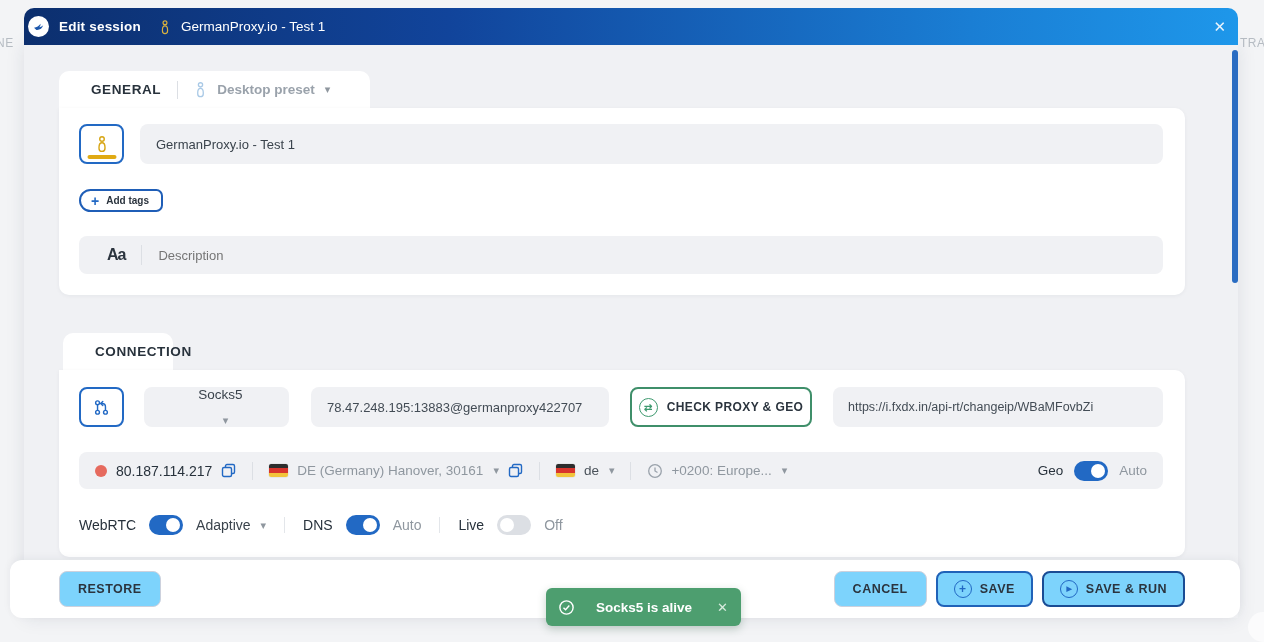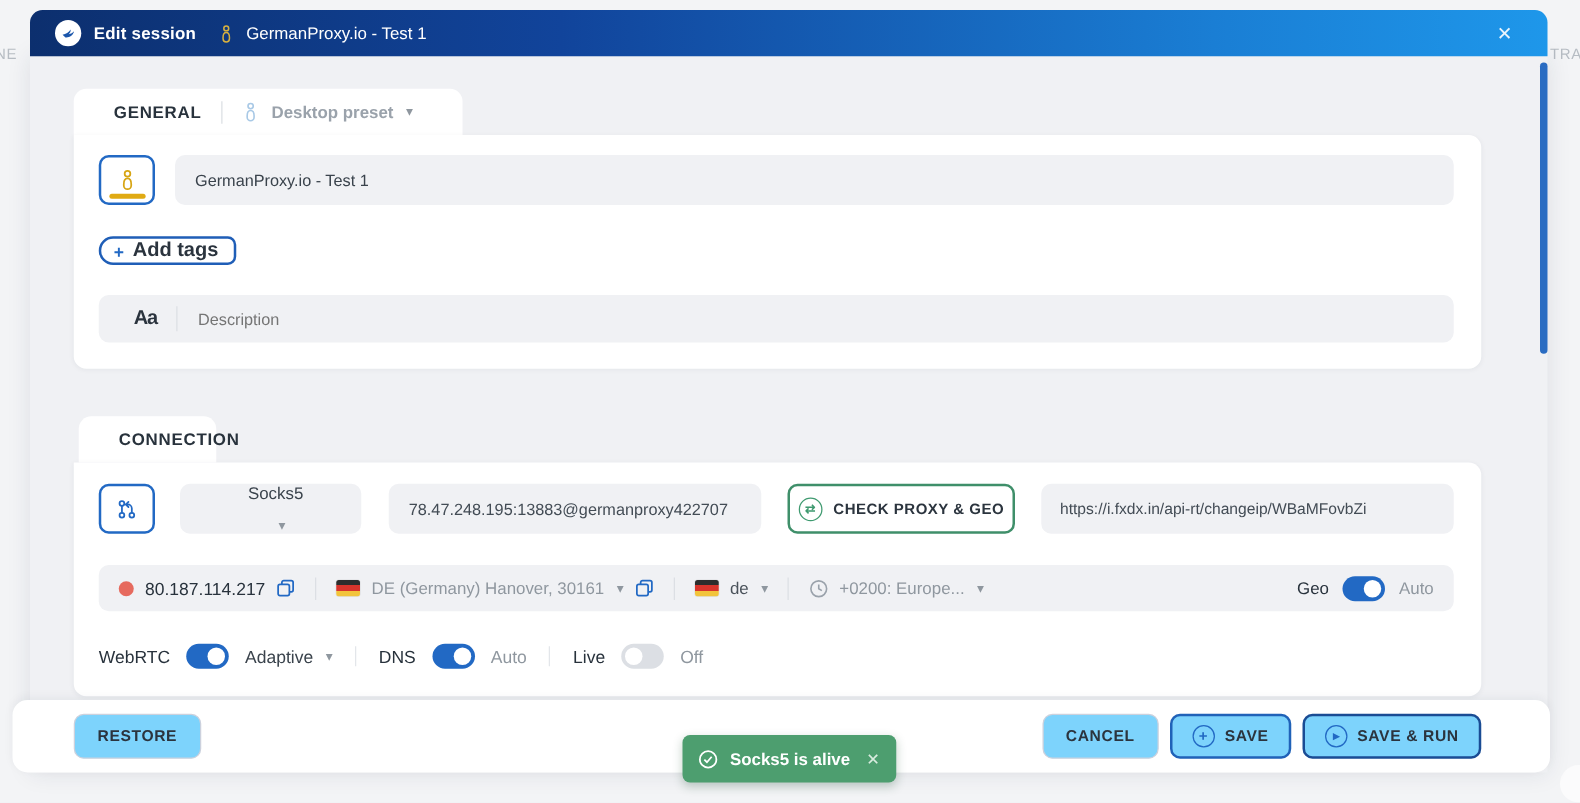--- a/index.html
+++ b/index.html
@@ -15,21 +15,21 @@
 
   
   .modal-body {
     position:absolute; left:24px; top:45px; width:1214px; height:573px;
     background:#f0f1f4; box-shadow:0 0 18px rgba(30,40,70,.10);
   }
   .titlebar {
     position:absolute; left:24px; top:8px; width:1214px; height:37px;
     border-radius:10px 10px 0 0;
     background:linear-gradient(90deg,#0c2f6e 0%,#11449b 35%,#1a7ed4 78%,#1e97ea 100%);
-    display:flex; align-items:center; padding:0 20px; color:#fff;
+    display:flex; align-items:center; padding:0 4px; color:#fff;
   }
   .logo-circle { width:21px; height:21px; border-radius:50%; background:#fff; display:flex; align-items:center; justify-content:center; margin-right:10px; }
   .titlebar-title { font-size:13.5px; font-weight:700; letter-spacing:.2px; }
   .titlebar-person { margin:0 10px 0 18px; display:flex; }
   .titlebar-session { font-size:13.5px; font-weight:400; }
   .titlebar-close { margin-left:auto; font-size:15px; color:#eaf4fc; cursor:pointer; padding:2px 8px; }
 
   .scrollbar-thumb { position:absolute; left:1232px; top:50px; width:6px; height:233px; border-radius:3px; background:#2a6cc2; }
 
   
@@ -55,21 +55,21 @@
     display:flex; align-items:center; justify-content:center; position:relative; cursor:pointer;
   }
   .avatar-underline { position:absolute; bottom:3px; left:50%; transform:translateX(-50%); width:29px; height:4px; border-radius:2px; background:#e0aa13; }
 
   .addtags-btn {
     position:absolute; left:79px; top:189px; height:23px; padding:0 12px 0 10px;
     border:2px solid #1f5eb7; border-radius:12px 7px 7px 12px; background:#fff;
     display:flex; align-items:center; gap:7px; cursor:pointer;
   }
   .addtags-plus { color:#2269c4; font-size:14px; font-weight:700; line-height:1; }
-  .addtags-label { font-size:16px; font-weight:700; color:#2b343e; }
+  .addtags-label { font-size:10px; font-weight:700; color:#2b343e; }
 
   .font-glyph { font-size:16px; font-weight:600; color:#2b343e; letter-spacing:-1px; }
 
   
   .select-box { background:#f0f1f4; border-radius:8px; display:flex; align-items:center; justify-content:space-between; padding:0 14px 0 22px; cursor:pointer; }
   .select-value { font-size:13.5px; color:#3a434c; }
 
   .check-btn {
     position:absolute; left:630px; top:387px; width:182px; height:40px;
     border:2px solid #3f8f6a; border-radius:8px; background:#fff;
@@ -112,21 +112,21 @@
   .btn { height:36px; border-radius:8px; background:#7dd3fc; display:flex; align-items:center; justify-content:center; gap:8px; cursor:pointer;
          font-size:12.5px; font-weight:700; letter-spacing:.5px; color:#2b343e; font-family:inherit; }
   .btn-plain { border:1px solid #ccd1dd; padding:0 18px; }
   .btn-blue { border:2px solid #2062b8; padding:0 16px; }
   .btn-navy { border:2px solid #1a4c94; padding:0 16px; }
   .circle-ic { width:18px; height:18px; border:1.6px solid #2269c4; border-radius:50%; color:#2269c4; display:flex; align-items:center; justify-content:center; }
 
   .toast {
     position:absolute; left:546px; top:588px; height:38px; padding:0 13px 0 12px;
     background:#4d9e6f; border-radius:6px; box-shadow:0 3px 8px rgba(30,80,50,.25);
-    display:flex; align-items:center; gap:9px; color:#fff;
+    display:flex; align-items:center; gap:21px; color:#fff;
   }
   .toast-msg { font-size:13.5px; font-weight:700; }
   .toast-close { font-size:13px; color:#d9ecdf; margin-left:4px; cursor:pointer; }
 
   svg { display:block; }
 </style>
 </head>
 <body>
 
 <span class="bg-frag" style="left:1240px; top:36px;">TRAS</span>

